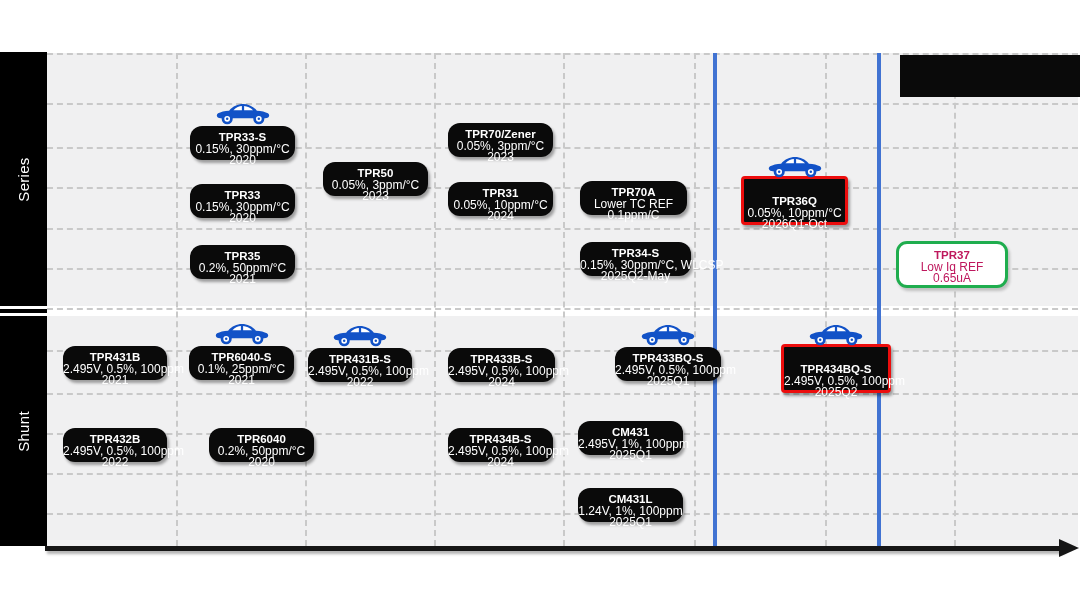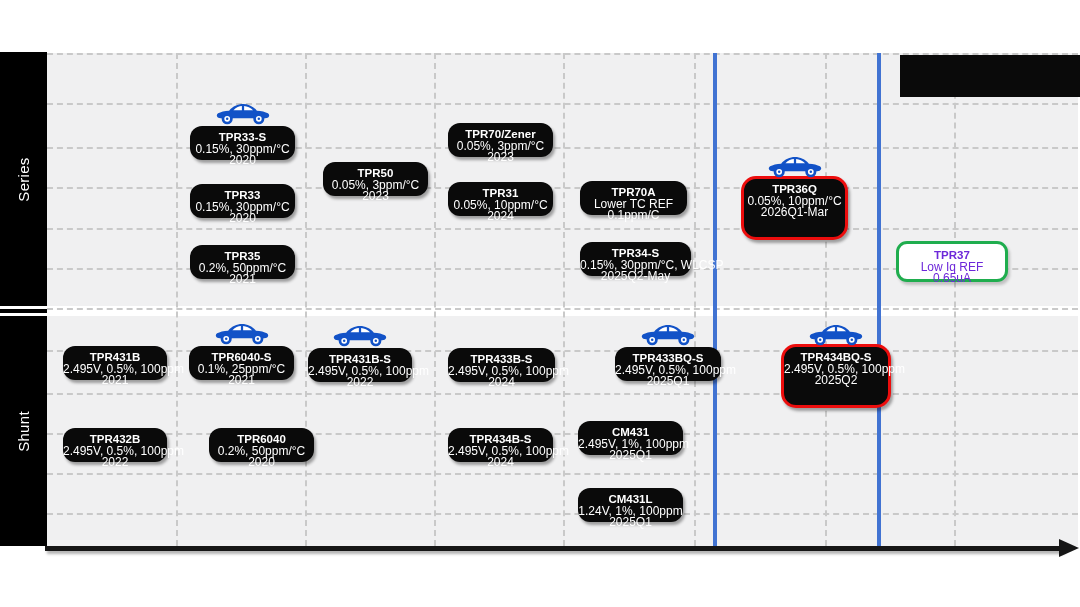--- a/index.html
+++ b/index.html
@@ -25,23 +25,23 @@
   .sidebar-divider { position:absolute; left:0; top:309px; width:47px; height:4px; background:#000; z-index:4; }
   
   .note { position:absolute; left:900px; top:55px; width:180px; height:42px; box-sizing:border-box;
           background:#0a0a0a; color:#fff; font-size:12.5px; line-height:17px;
           padding:4px 0 0 12px; z-index:5; }
   .note .bold { font-weight:bold; }
   
   .product { position:absolute; box-sizing:border-box; height:34px; width:105px;
              background:#0a0a0a; border-radius:12px; color:#fff; text-align:center;
              padding-top:5px; z-index:3; box-shadow:2px 3px 3px rgba(0,0,0,.35); cursor:default; }
-  .product.hl-red   { border:3.5px solid var(--hl-red,#ec0d0d); height:64px; border-radius:15px; padding-top:4px; }
-  .product.hl-green { border:3px solid var(--hl-green,#1fad4e); height:41px; border-radius:11px;
-                      background:#ffffff; color:#6d28d9; box-shadow:2px 3px 3px rgba(0,0,0,.2); }
+  .product.hl-red   { border:3.5px solid var(--hl-red,#ec0d0d); height:49px; border-radius:4px; padding-top:16px; }
+  .product.hl-green { border:3px solid var(--hl-green,#1fad4e); height:47px; border-radius:11px;
+                      background:#ffffff; color:#be185d; box-shadow:2px 3px 3px rgba(0,0,0,.2); }
   .pname { font-size:11.5px; font-weight:bold; line-height:13px; }
   .pspec, .pdate { font-size:12px; font-weight:normal; line-height:10.5px; white-space:nowrap; }
   .car { position:absolute; top:-24px; left:50%; transform:translateX(-50%);
          width:58px; height:23px; display:none; }
   .product.has-car .car { display:block; }
   .car-fill { fill:var(--car-blue,#1252c7); }
   
   #axis { position:absolute; left:45px; top:546px; width:1018px; height:5px;
           background:#161616; box-shadow:2px 3px 3px rgba(0,0,0,.3); z-index:4; }
   #axis-arrow { position:absolute; left:1059px; top:539px; width:0; height:0; z-index:4;
@@ -157,21 +157,21 @@
       <path d="M31.2,4.1 C34.5,4.3 37.8,6 40.5,8.6 L31.2,8.6 Z" fill="#ffffff"></path>
       <circle class="car-fill" cx="13.5" cy="17.5" r="5.8"></circle>
       <circle cx="13.5" cy="17.5" r="3" fill="#ffffff"></circle>
       <circle class="car-fill" cx="13.5" cy="17.5" r="1.3"></circle>
       <circle class="car-fill" cx="46.5" cy="17.5" r="5.8"></circle>
       <circle cx="46.5" cy="17.5" r="3" fill="#ffffff"></circle>
       <circle class="car-fill" cx="46.5" cy="17.5" r="1.3"></circle>
     </svg>
     <div class="pname">TPR36Q</div>
     <div class="pspec">0.05%, 10ppm/°C</div>
-    <div class="pdate">2026Q1-Mar</div>
+    <div class="pdate">2026Q1-Oct</div>
   </div>
       <div class="product hl-green" style="left: 896px; top: 241px; width: 112px;">
 
     <div class="pname">TPR37</div>
     <div class="pspec">Low Iq REF</div>
     <div class="pdate">0.65uA</div>
   </div>
       <div class="product" style="left: 63px; top: 346px; width: 104px;">
 
     <div class="pname">TPR431B</div>

